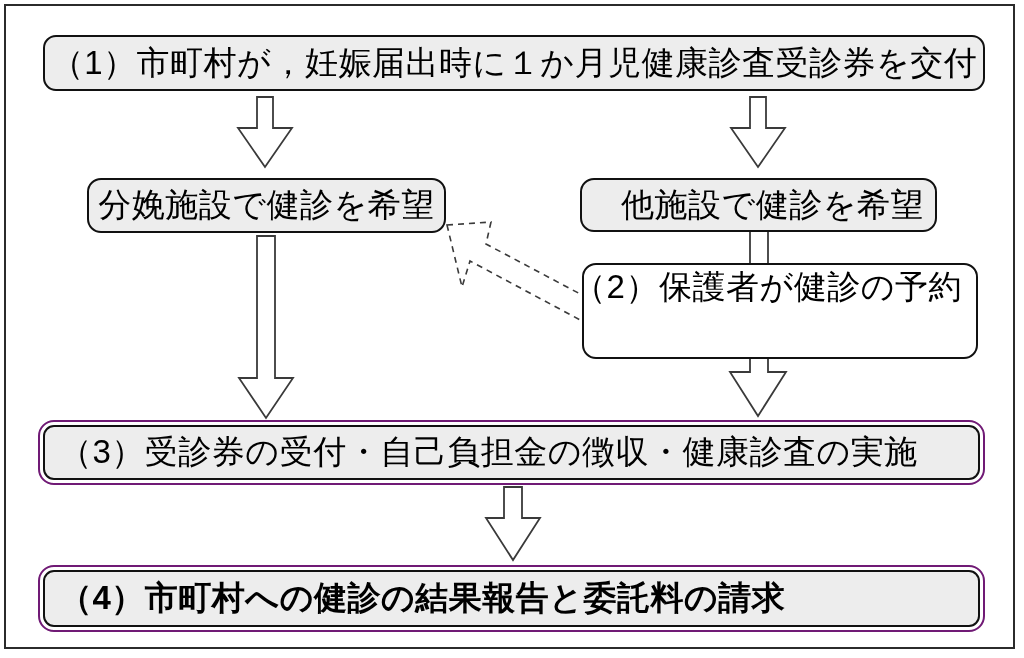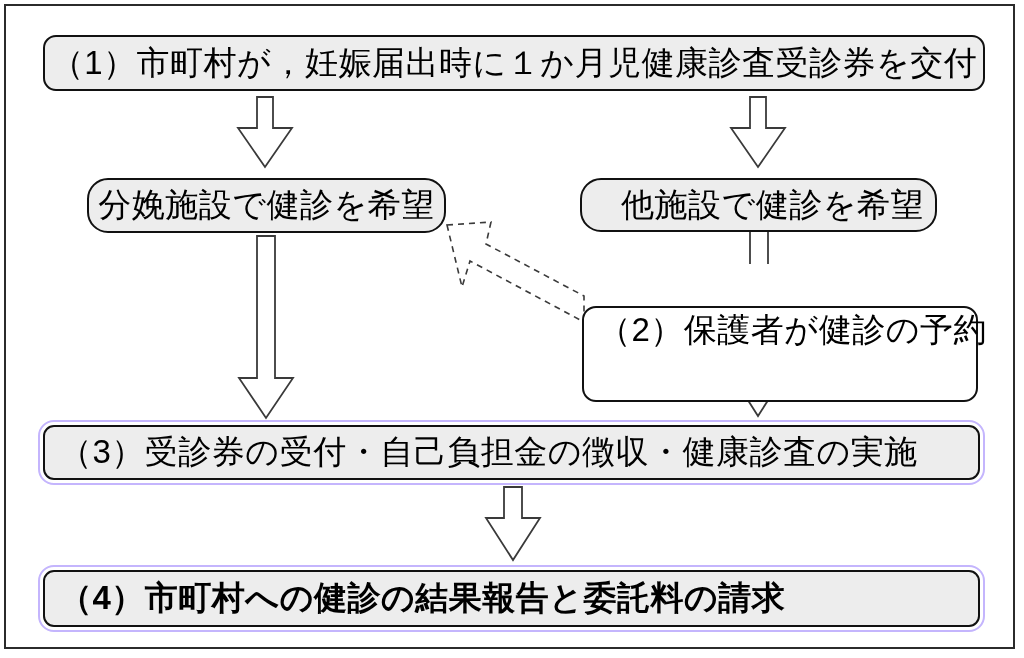--- a/index.html
+++ b/index.html
@@ -34,52 +34,51 @@
     border: 2.5px solid #111111;
     border-radius: 14px;
     background: #ededed;
     display: flex;
     align-items: center;
     color: #000000;
     font-size: 33px;
     letter-spacing: 0.5px;
     white-space: nowrap;
   }
-  .node.center { justify-content: center; border-radius: 21px; }
+  .node.center { justify-content: center; }
   .node.white  { background: #ffffff; }
   .dbl-outer {
     position: absolute;
     box-sizing: border-box;
-    border: 2px solid #c4b5fd;
+    border: 2px solid #701a75;
     border-radius: 16px;
     background: #ffffff;
     padding: 3px;
   }
   .dbl-inner {
     box-sizing: border-box;
     width: 100%; height: 100%;
     border: 2.5px solid #111111;
     border-radius: 11px;
     background: #ededed;
     display: flex;
     align-items: center;
     justify-content: flex-start;
     padding-left: 14px;
     font-size: 33px;
     letter-spacing: 0.5px;
     white-space: nowrap;
     color: #000000;
   }
   .two-line {
-    flex-direction: column;
+    flex-direction: row;
     align-items: stretch;
-    justify-content: flex-start;
+    justify-content: flex-end;
     padding: 0 14px;
     line-height: 44px;
-    margin-top: 43px;
   }
   .two-line .l1 { text-align: left; }
   .two-line .l2 { text-align: center; }
 </style>
 </head>
 <body>
 
 <div class="canvas">
 
   <div class="outer-frame"></div>

